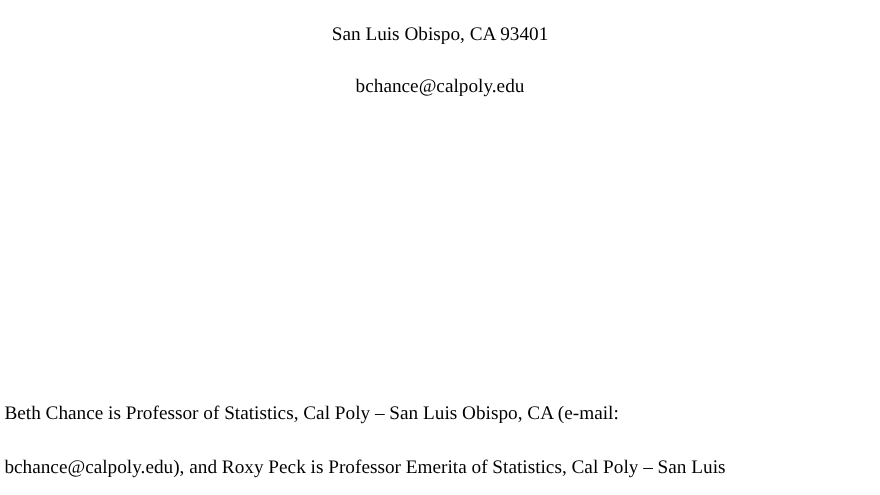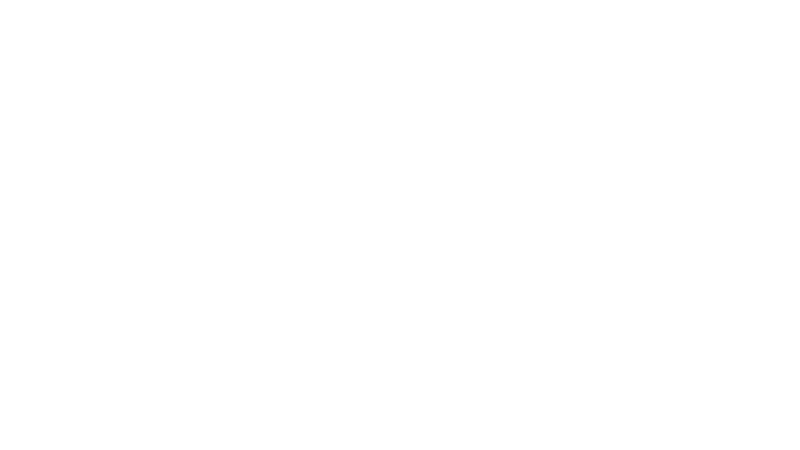--- a/index.html
+++ b/index.html
@@ -47,15 +47,23 @@
   }
   .footnote-line + .footnote-line {
     margin-top: 31px;
   }
 </style>
 </head>
 <body>
 
 <div class="page">
 
+  <div class="centered-block">
+    <div class="line addr-line">San Luis Obispo, CA 93401</div>
+    <div class="line email-line">bchance@calpoly.edu</div>
+  </div>
 
+  <div class="footnote-block">
+    <div class="footnote-line">Beth Chance is Professor of Statistics, Cal Poly – San Luis Obispo, CA (e-mail:</div>
+    <div class="footnote-line">bchance@calpoly.edu), and Roxy Peck is Professor Emerita of Statistics, Cal Poly – San Luis</div>
+  </div>
 
 </div>
 
 </body></html>

